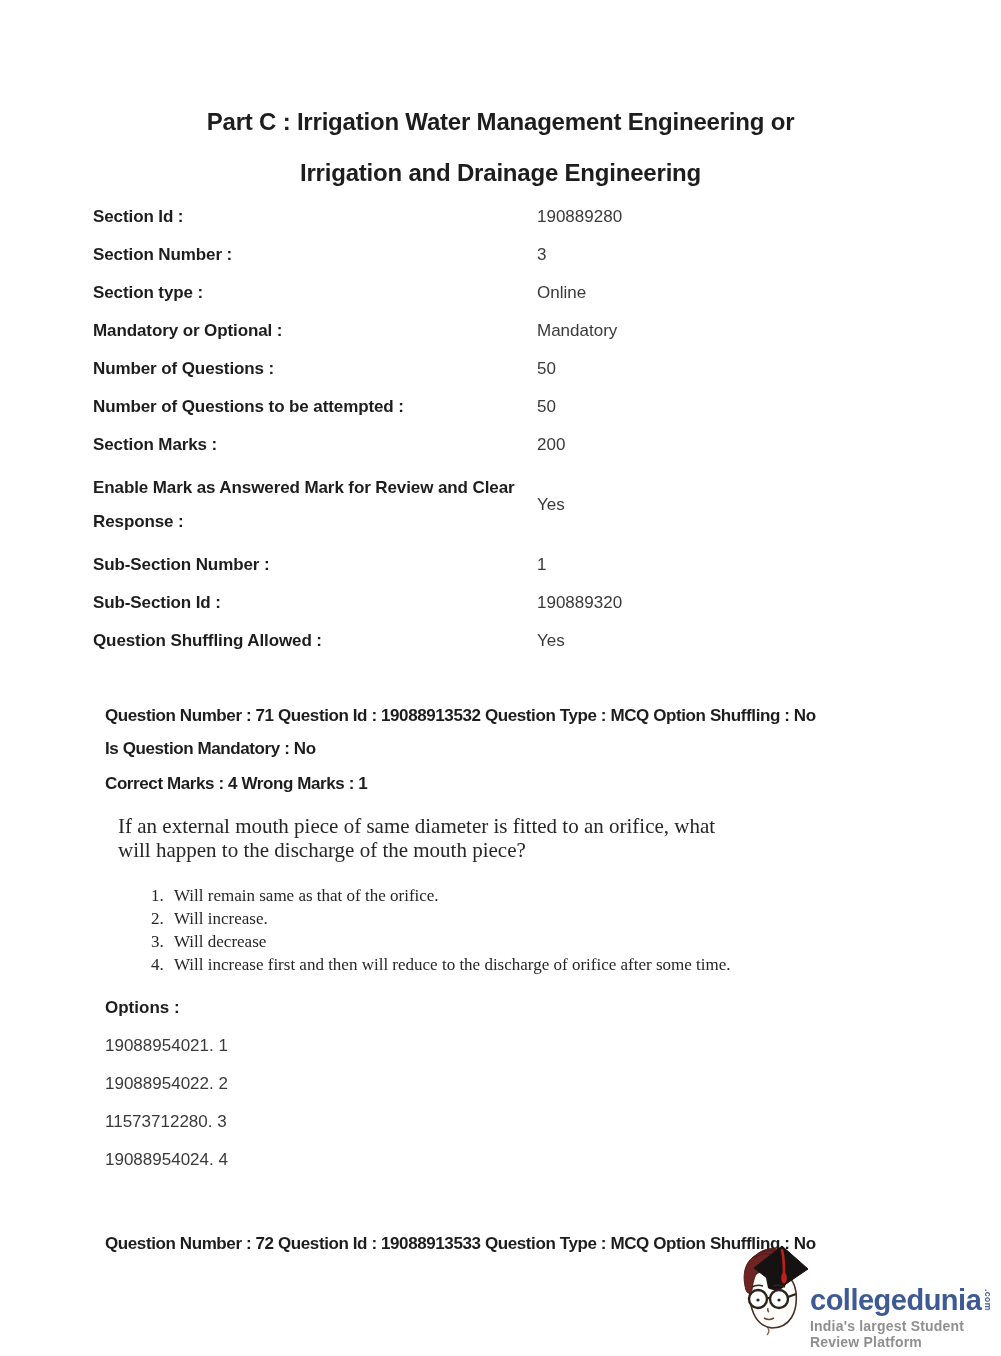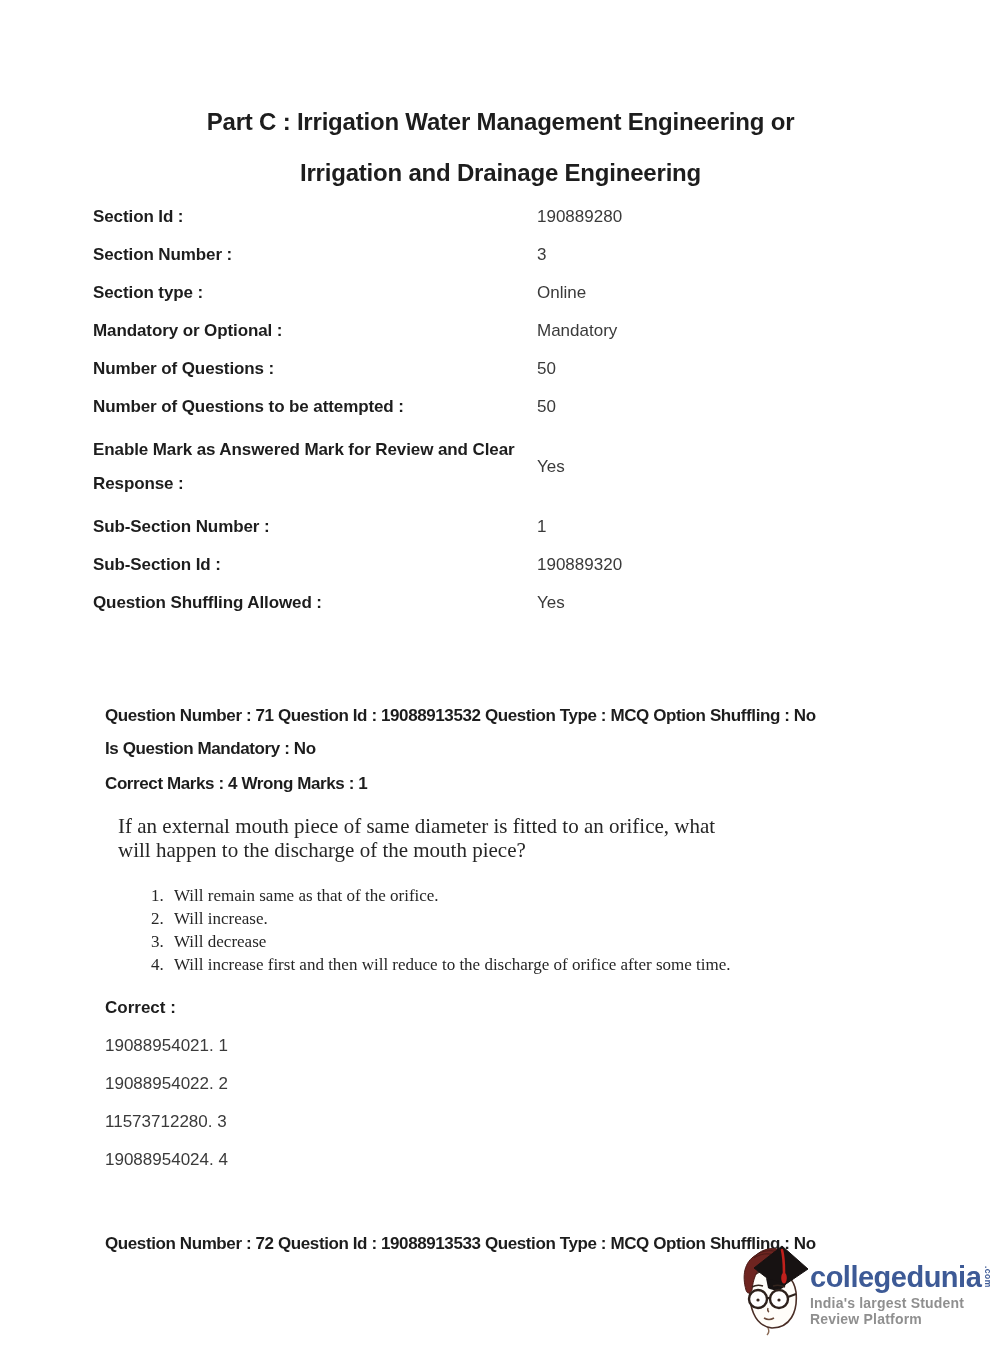--- a/index.html
+++ b/index.html
@@ -53,21 +53,21 @@
 
   
   .options { position:absolute; top:996px; left:105px; width:500px; }
   .options-label { font-weight:700; font-size:17px; color:#1d1d1d; line-height:24px; margin-bottom:14px; }
   .option-row { font-size:17px; color:#3a3a3a; line-height:24px; margin-bottom:14px; font-weight:400; }
 
   
   .logo { position:absolute; left:740px; top:1242px; display:flex; z-index:5; }
   .mascot { width:68px; height:94px; flex:0 0 auto; }
   .logo-text { padding-top:20px; margin-left:2px; }
-  .brand-row { display:flex; align-items:flex-start; }
+  .brand-row { display:flex; align-items:flex-start;margin-top:23px; }
   .brand-name { font-weight:700; font-size:29px; line-height:30px; letter-spacing:-0.5px; color:#3d5a96; }
   .brand-tld {
     writing-mode:vertical-rl; font-size:8.5px; font-weight:700;
     color:#3d5a96; letter-spacing:0.5px; margin-left:2px; margin-top:4px;
   }
   .tagline { font-size:14px; font-weight:700; color:#8f8f8f; margin-top:3px; letter-spacing:0.2px; }
 </style>
 </head>
 <body>
 
@@ -96,20 +96,24 @@
       <div class="fvalue">Mandatory</div>
     </div>
     <div class="frow">
       <div class="flabel">Number of Questions :</div>
       <div class="fvalue">50</div>
     </div>
     <div class="frow">
       <div class="flabel">Number of Questions to be attempted :</div>
       <div class="fvalue">50</div>
     </div>
+    <div class="frow">
+      <div class="flabel">Section Marks :</div>
+      <div class="fvalue">200</div>
+    </div>
     <div class="frow two-line">
       <div class="flabel">Enable Mark as Answered Mark for Review and Clear Response :</div>
       <div class="fvalue">Yes</div>
     </div>
     <div class="frow">
       <div class="flabel">Sub-Section Number :</div>
       <div class="fvalue">1</div>
     </div>
     <div class="frow">
       <div class="flabel">Sub-Section Id :</div>
@@ -131,21 +135,21 @@
   <div class="qbody">If an external mouth piece of same diameter is fitted to an orifice, what will happen to the discharge of the mouth piece?</div>
 
   <ol class="choices">
     <li>Will remain same as that of the orifice.</li>
     <li>Will increase.</li>
     <li>Will decrease</li>
     <li>Will increase first and then will reduce to the discharge of orifice after some time.</li>
   </ol>
 
   <div class="options">
-    <div class="options-label">Correct :</div>
+    <div class="options-label">Options :</div>
     <div class="option-row">19088954021. 1</div>
     <div class="option-row">19088954022. 2</div>
     <div class="option-row">11573712280. 3</div>
     <div class="option-row">19088954024. 4</div>
   </div>
 
   <div class="qheader q72">
     <div>Question Number : 72 Question Id : 19088913533 Question Type : MCQ Option Shuffling : No</div>
   </div>
 

